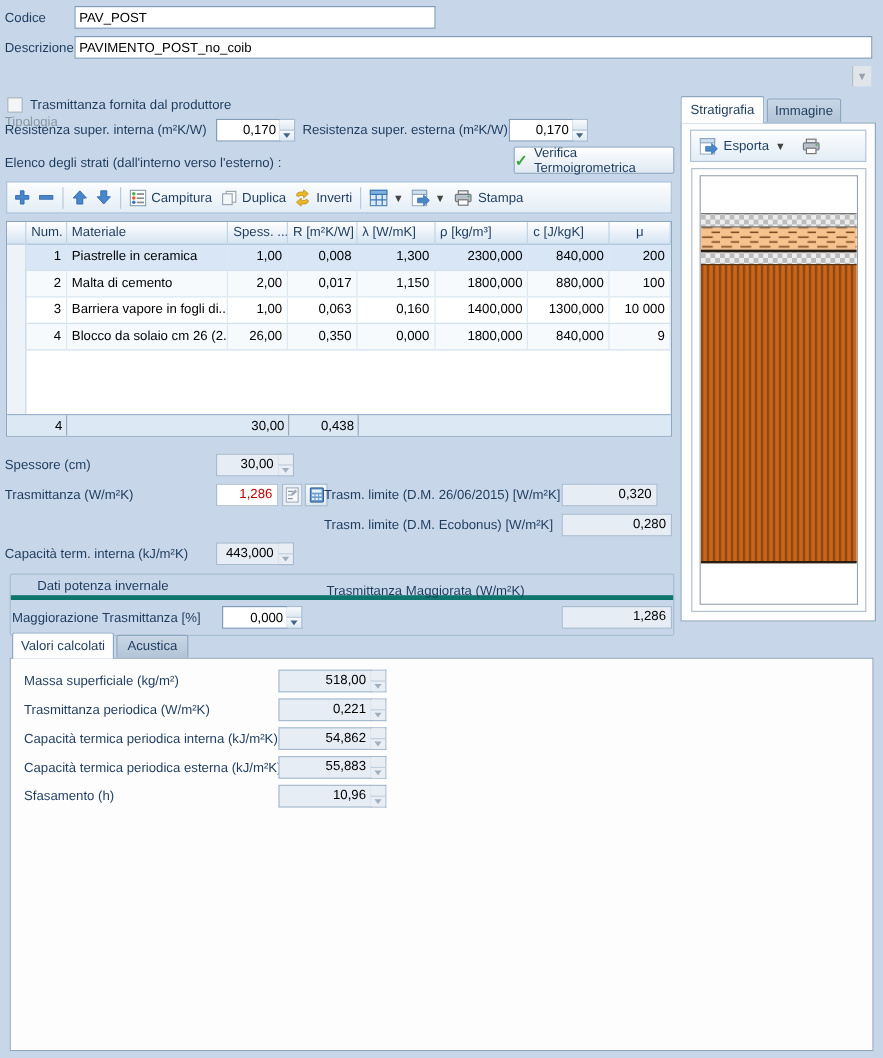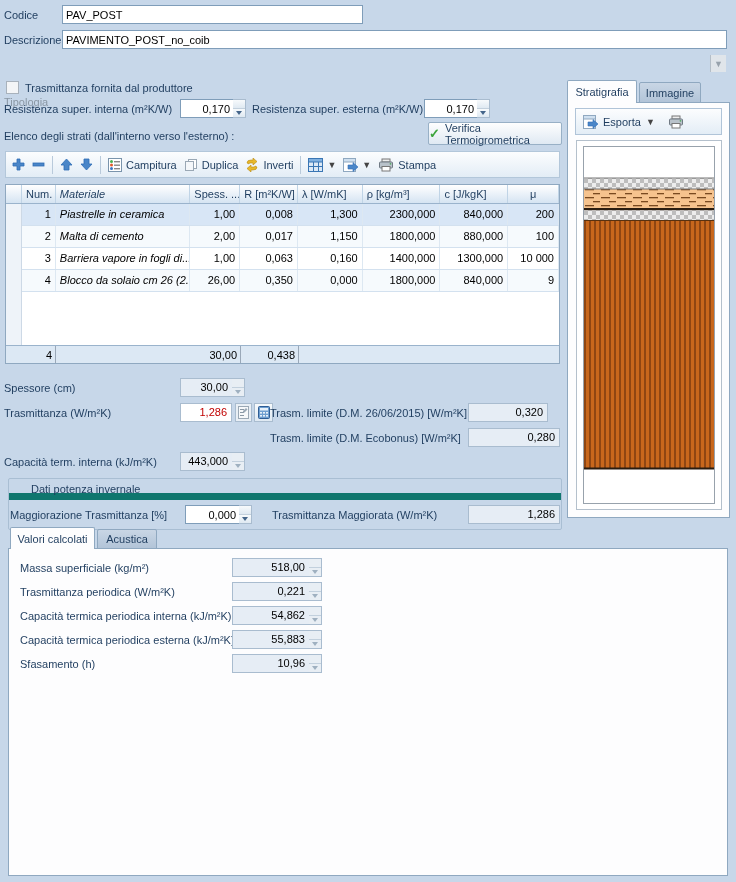--- a/index.html
+++ b/index.html
@@ -44,30 +44,30 @@
 
   
   .grid { position:absolute; left:5px; top:184px; width:555px; height:180px;
           border:1px solid #8fa8c0; background:#fff; }
   .gh { display:flex; height:19px; background:linear-gradient(#ffffff,#d5e4f2);
         border-bottom:1px solid #9ab3cc; color:#1e3c5e; }
   .gh > div { border-right:1px solid #c0d4e6; padding:3px 4px 0 4px; overflow:hidden; white-space:nowrap; }
   .gr { display:flex; height:22px; border-bottom:1px solid #d3e1ef; }
   .gr > div { border-right:1px solid #dde8f2; padding:4px 4px 0 4px; overflow:hidden; white-space:nowrap; }
   .gr .rn { text-align:right; }
-  .c0{width:16px;} .c1{width:34px;} .c2{width:135px;font-style:italic;} .c3{width:50px;} .c4{width:58px;}
+  .c0{width:16px;} .c1{width:34px;} .c2{width:135px;} .c3{width:50px;} .c4{width:58px;}
   .c5{width:65px;} .c6{width:78px;} .c7{width:68px;} .c8{width:51px;}
   .selstrip { position:absolute; left:0; top:19px; width:16px; height:141px; background:#eef3f9; border-right:1px solid #cdd9e6; }
   .gfoot { position:absolute; left:0; bottom:0; width:553px; height:18px; background:#dce8f4;
            border-top:1px solid #9ab3cc; display:flex; }
   .gfoot > div { text-align:right; padding:3px 3px 0 0; border-right:1px solid #9aa8b8; }
 
   .group { position:absolute; left:8px; top:478px; width:554px; height:52px;
            border:1px solid #a9bed3; border-radius:2px; }
-  .group .gt { height:21px; border-bottom:7px solid #0f766e; color:#1e3c5e; padding:4px 0 0 22px; }
+  .group .gt { height:21px; border-bottom:4px solid #0f766e; color:#1e3c5e; padding:4px 0 0 22px; }
 
   
   .tab { position:absolute; display:flex; align-items:center; justify-content:center;
          border:1px solid #8fa8c0; color:#1e3c5e; }
   .tab.active { background:#fdfdfe; border-bottom:none; z-index:3; border-radius:2px 2px 0 0; }
   .tab.inactive { background:linear-gradient(#c9d6e5,#b2c4d8); border-radius:2px 2px 0 0; }
 
   .panel { position:absolute; background:#fdfdfe; border:1px solid #8fa8c0; }
 
   .icon { display:inline-flex; align-items:center; justify-content:center; }
@@ -343,21 +343,21 @@
   <div class="lbl" style="left:10px;top:509px">Maggiorazione Trasmittanza [%]</div>
   <input class="inp num" style="left: 185px; top: 505px; width: 55px;" value="0,000">
   <div class="spin" style="left:239px;top:505px">
       <div class="sb">
         <div class="tri-u"></div>
       </div>
       <div class="sb">
         <div class="tri-d"></div>
       </div>
     </div>
-  <div class="lbl" style="left:272px;top:509px">Trasmittanza Maggiorata (W/m²K)</div>
+  <div class="lbl" style="left:272px;top:487px">Trasmittanza Maggiorata (W/m²K)</div>
   <div class="numbox" style="left:468px;top:505px;width:92px">1,286</div>
 
   <div class="tab active" style="left:567px;top:80px;width:70px;height:23px">Stratigrafia</div>
   <div class="tab inactive" style="left:639px;top:82px;width:62px;height:21px">Immagine</div>
   <div class="panel" style="left:567px;top:102px;width:163px;height:416px"></div>
 
   <div style="position:absolute;left:575px;top:108px;width:147px;height:27px;border:1px solid #b0c4d8;background:linear-gradient(#fcfdfe,#e3edf6);display:flex;align-items:center;gap:5px;padding:0 7px;z-index:4">
     <span class="icon">
         <svg width="15" height="14">
           <rect x="0.5" y="0.5" width="12" height="13" fill="#fff" stroke="#8fa8c0"></rect>

